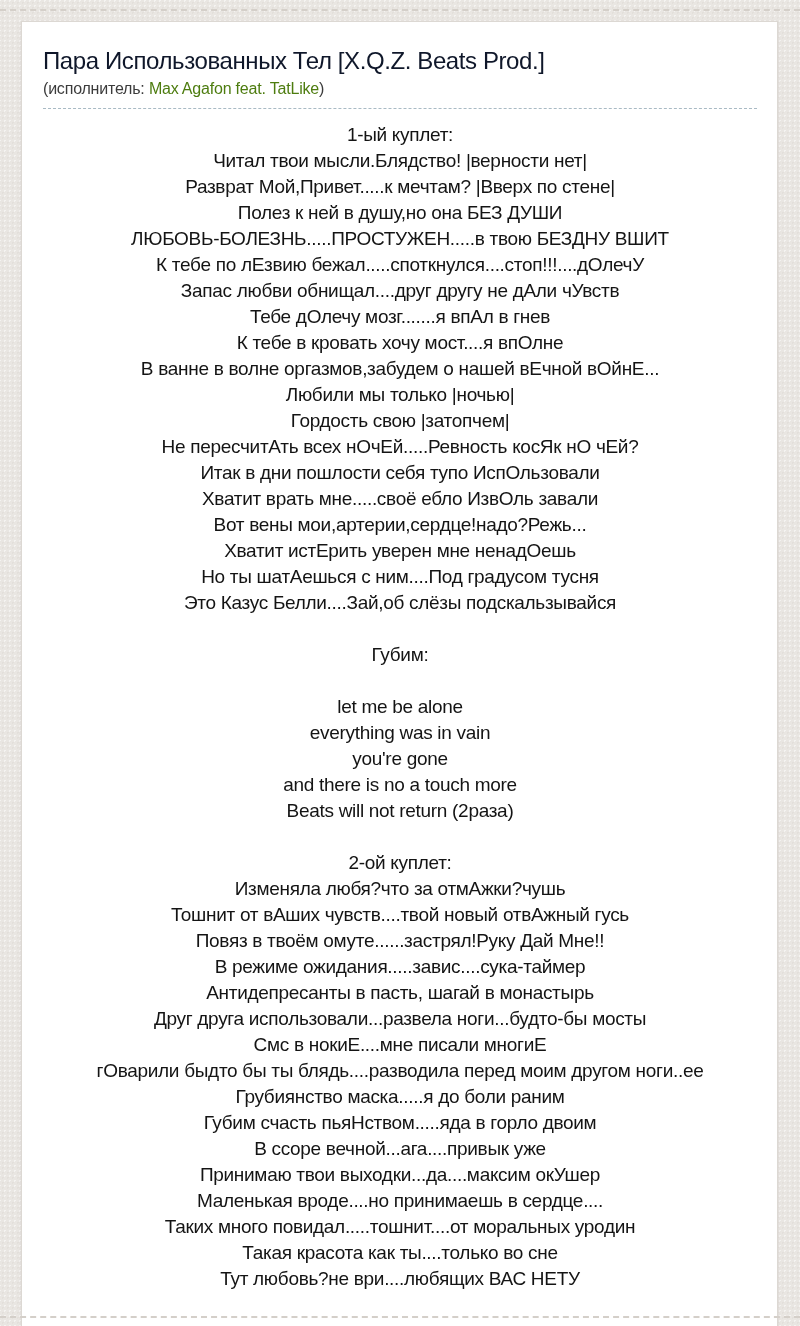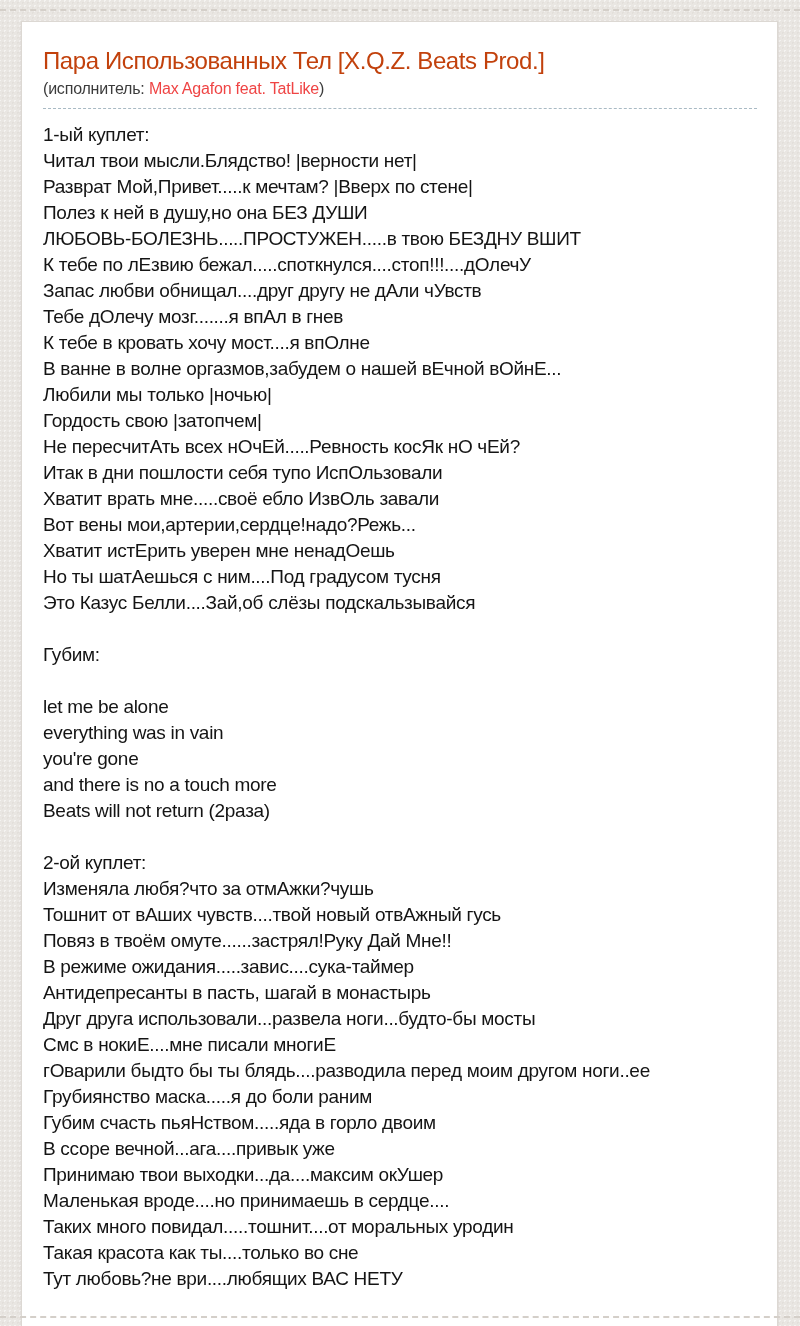--- a/index.html
+++ b/index.html
@@ -42,50 +42,51 @@
     border: 1px solid #dcd8d3;
     box-shadow: 0 1px 3px rgba(60,50,40,0.10);
     padding: 25px 20px 40px 21px;
   }
 
   .song-title {
     font-size: 24px;
     line-height: 28px;
     font-weight: 400;
     letter-spacing: -0.4px;
-    color: #c2410c;
+    color: #0f172a;
     margin-bottom: 4px;
   }
 
   .artist-line {
     font-size: 16px;
     line-height: 20px;
     color: #3b3b3b;
     letter-spacing: -0.2px;
     padding-bottom: 9px;
     border-bottom: 1px dashed #a9bac4;
   }
 
   .artist-link {
-    color: #ef4444;
+    color: #4d7c0f;
     text-decoration: none;
     cursor: pointer;
   }
 
   .lyrics {
     margin-top: 13px;
     font-size: 19px;
     line-height: 26px;
     letter-spacing: -0.3px;
     color: #141414;
   }
 
   .lyric-line {
     white-space: pre-wrap;
     min-height: 26px;
+    text-align: center;
   }
 </style>
 </head>
 <body>
 
 <div class="edge-stitch top"></div>
 
 <div class="content-card">
 
   <h1 class="song-title">Пара Использованных Тел [X.Q.Z. Beats Prod.]</h1>

